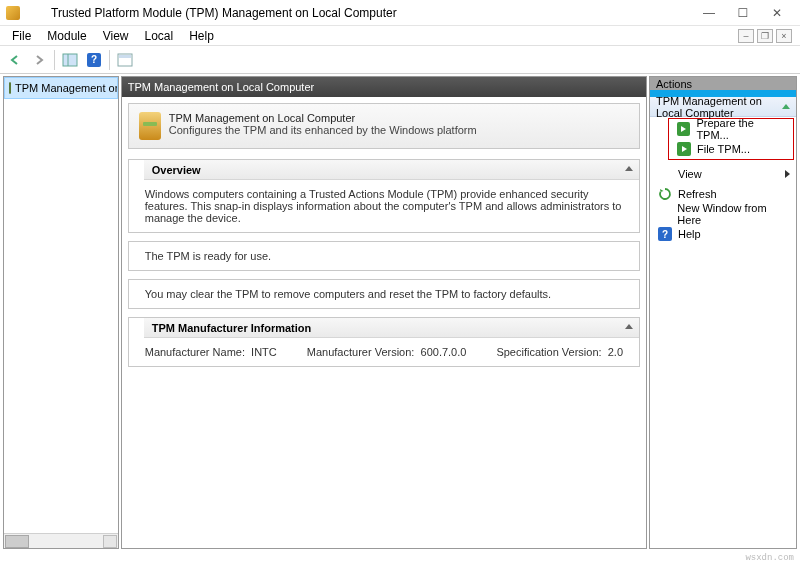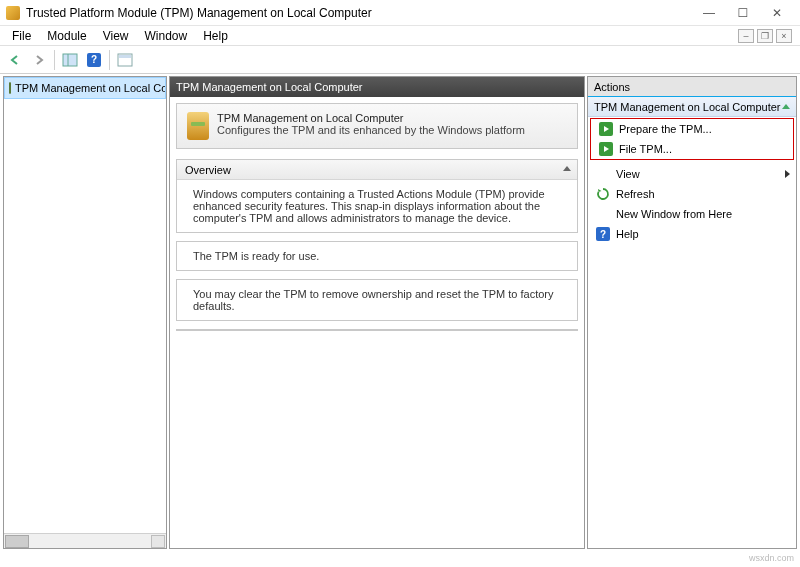--- a/index.html
+++ b/index.html
@@ -1,17 +1,17 @@
 <!DOCTYPE html>
 <html><head>
 <meta charset="utf-8">
 <style>
 * { box-sizing: border-box; margin: 0; padding: 0; }
 body { font-family: "Segoe UI", Tahoma, sans-serif; font-size: 11px; background: #fff; color: #000; width: 800px; height: 567px; overflow: hidden; position: relative; }
-.titlebar { height: 26px; display: flex; align-items: center; padding: 0 6px; background: #fff; border-bottom: 1px solid #e5e5e5; }
+.titlebar { height: 26px; display: flex; align-items: center; padding: 0 6px; background: #fff; border-bottom: 1px solid #e5e5e5; gap: 25px; }
 .titlebar .app-icon { width: 14px; height: 14px; background: linear-gradient(135deg,#f3c14b,#c98a1a); border-radius: 2px; margin-right: 6px; }
 .titlebar .title { flex: 1; font-size: 12px; }
 .wincontrols { display: flex; }
 .wincontrols div { width: 34px; height: 22px; display: flex; align-items: center; justify-content: center; color: #555; font-size: 12px; }
 .menubar { height: 20px; display: flex; align-items: center; padding: 0 4px; border-bottom: 1px solid #e0e0e0; }
 .menubar span { padding: 2px 8px; font-size: 12px; }
 .subwin { display: flex; gap: 3px; margin-left: auto; padding-right: 4px; }
 .subwin div { width: 16px; height: 14px; border: 1px solid #b0b0b0; background: #f6f6f6; font-size: 9px; display:flex; align-items:center; justify-content:center; color:#666; }
 .toolbar { height: 28px; display:flex; align-items:center; padding: 2px 4px; border-bottom: 1px solid #d0d0d0; gap: 2px; }
 .tbtn { width: 22px; height: 22px; border: 1px solid transparent; display:flex; align-items:center; justify-content:center; }
@@ -22,60 +22,60 @@
 .treeitem { height: 22px; display:flex; align-items:center; background: #cce8ff; border: 1px solid #99d1ff; padding: 0 4px; gap: 4px; white-space: nowrap; overflow: hidden; }
 .chip-icon { width: 14px; height: 12px; background: #7aa050; border: 1px solid #5a7a3a; border-radius: 1px; }
 .centerpane { flex:1; border:1px solid #999; margin:2px 1px; background:#fff; display:flex; flex-direction:column; }
 .panehdr { height: 20px; background: linear-gradient(#5a5a5a,#404040); color:#fff; display:flex; align-items:center; padding: 0 6px; font-size: 11px; }
 .bannerbox { margin: 6px; border:1px solid #c8c8c8; background: linear-gradient(#f9f9f9,#ececec); padding: 8px 10px; display:flex; gap: 8px; }
 .banner-icon { width: 22px; height: 28px; background: linear-gradient(#f3d27a,#c98a1a); border-radius: 3px; flex-shrink:0; position:relative; }
 .banner-icon:after { content:""; position:absolute; left:4px; top:10px; width:14px; height:4px; background:#8b5; border-radius:1px; }
 .banner-text { font-size: 11px; color:#444; }
 .banner-text .bt-title { color:#222; }
 .section { margin: 4px 6px; border:1px solid #c8c8c8; background:#fff; }
-.sechdr { height: 20px; background: linear-gradient(#f7f7f7,#eaeaea); border-bottom:1px solid #d6d6d6; display:flex; align-items:center; padding: 0 8px; font-weight: normal; font-size: 11px; position:relative; }
+.sechdr { height: 20px; background: linear-gradient(#f7f7f7,#eaeaea); border-bottom:1px solid #d6d6d6; display:flex; align-items:center; padding: 0 8px; font-weight: bold; font-size: 11px; position:relative;margin-left:15px; }
 .sechdr .caret { position:absolute; right:6px; top:6px; width:0; height:0; border-left:4px solid transparent; border-right:4px solid transparent; border-bottom:5px solid #666; }
 .secbody { padding: 8px 16px; font-size: 11px; color:#333; }
 .mfr-row { display:flex; gap: 30px; }
 .mfr-pair { white-space:nowrap; }
 .rightpane { width: 210px; border:1px solid #999; margin:2px 3px 2px 1px; background:#fff; display:flex; flex-direction:column; }
-.actions-hdr { height: 20px; background:#e5e5e5; border-bottom:1px solid #0ea5e9; padding: 0 6px; display:flex; align-items:center; font-size:11px; }
+.actions-hdr { height: 20px; background:#a3a3a3; border-bottom:7px solid #0ea5e9; padding: 0 6px; display:flex; align-items:center; font-size:11px; }
 .actions-sub { height: 20px; background: linear-gradient(#eef3fb,#dce8f6); border-bottom:1px solid #c5d4e8; padding: 0 6px; display:flex; align-items:center; font-size:11px; position:relative; }
 .actions-sub .caret-up { position:absolute; right:6px; top:7px; width:0; height:0; border-left:4px solid transparent; border-right:4px solid transparent; border-bottom:5px solid #4a6; }
-.redbox { border: 1.5px solid #d10000; margin: 1px 2px 4px 2px; }
+.redbox { border: 1.5px solid #d10000; margin: 1px 2px 4px 18px; }
 .action-item { height: 20px; display:flex; align-items:center; padding: 0 8px; gap: 6px; font-size: 11px; position:relative; }
 .action-item .rarrow { position:absolute; right:6px; top:6px; width:0; height:0; border-top:4px solid transparent; border-bottom:4px solid transparent; border-left:5px solid #333; }
 .ico-arrow { width: 14px; height: 14px; background:#3a9a3a; border-radius:2px; display:flex; align-items:center; justify-content:center; }
 .ico-arrow:before { content:""; width:0; height:0; border-top:3px solid transparent; border-bottom:3px solid transparent; border-left:5px solid #fff; }
 .ico-refresh { width:14px; height:14px; }
 .ico-help { width:14px; height:14px; background:#2a6acb; border-radius:2px; color:#fff; font-weight:bold; font-size:10px; display:flex; align-items:center; justify-content:center; }
 .lp-scroll { margin-top:auto; height:15px; background:#f0f0f0; border-top:1px solid #d0d0d0; display:flex; }
 .lp-scroll .thumb { width:24px; height:13px; background:#cdcdcd; border:1px solid #a8a8a8; margin:1px; }
 .lp-scroll .track { flex:1; }
 .lp-scroll .btn { width:14px; height:13px; background:#e6e6e6; border:1px solid #bdbdbd; margin:1px 1px 1px 0; }
-.footer { position:absolute; bottom:0; right:6px; height:14px; font-size:9px; color:#bbb; }
+.footer { position:absolute; bottom:0; right:6px; height:14px; font-size:9px; color:#bbb;font-family:Liberation Mono, monospace; }
 </style>
 </head>
 <body>
 
 <div class="titlebar">
   <div class="app-icon"></div>
   <div class="title">Trusted Platform Module (TPM) Management on Local Computer</div>
   <div class="wincontrols">
     <div>—</div>
     <div>☐</div>
     <div>✕</div>
   </div>
 </div>
 
 <div class="menubar">
   <span>File</span>
   <span>Module</span>
   <span>View</span>
-  <span>Window</span>
+  <span>Local</span>
   <span>Help</span>
   <div class="subwin">
     <div>–</div>
     <div>❐</div>
     <div>×</div>
   </div>
 </div>
 
 <div class="toolbar">
   <div class="tbtn">
@@ -138,24 +138,35 @@
         <div class="caret"></div>
       </div>
       <div class="secbody">Windows computers containing a Trusted Actions Module (TPM) provide enhanced security features. This snap-in displays information about the computer's TPM and allows administrators to manage the device.</div>
     </div>
 
     <div class="section">
       <div class="secbody">The TPM is ready for use.</div>
     </div>
 
     <div class="section">
-      <div class="secbody">You may clear the TPM to remove ownership and reset the TPM to factory defaults.</div>
-    </div>
-
-    <div class="section">
+      <div class="secbody">You may clear the TPM to remove computers and reset the TPM to factory defaults.</div>
+    </div>
+
+    <div class="section">
+      <div class="sechdr">
+        <span>TPM Manufacturer Information</span>
+        <div class="caret"></div>
+      </div>
+      <div class="secbody">
+        <div class="mfr-row">
+          <div class="mfr-pair"><span>Manufacturer Name:</span>&nbsp;&nbsp;<span>INTC</span></div>
+          <div class="mfr-pair"><span>Manufacturer Version:</span>&nbsp;&nbsp;<span>600.7.0.0</span></div>
+          <div class="mfr-pair"><span>Specification Version:</span>&nbsp;&nbsp;<span>2.0</span></div>
+        </div>
+      </div>
     </div>
   </div>
 
   <div class="rightpane">
     <div class="actions-hdr">Actions</div>
     <div class="actions-sub">
       <span>TPM Management on Local Computer</span>
       <div class="caret-up"></div>
     </div>
     <div class="redbox">

